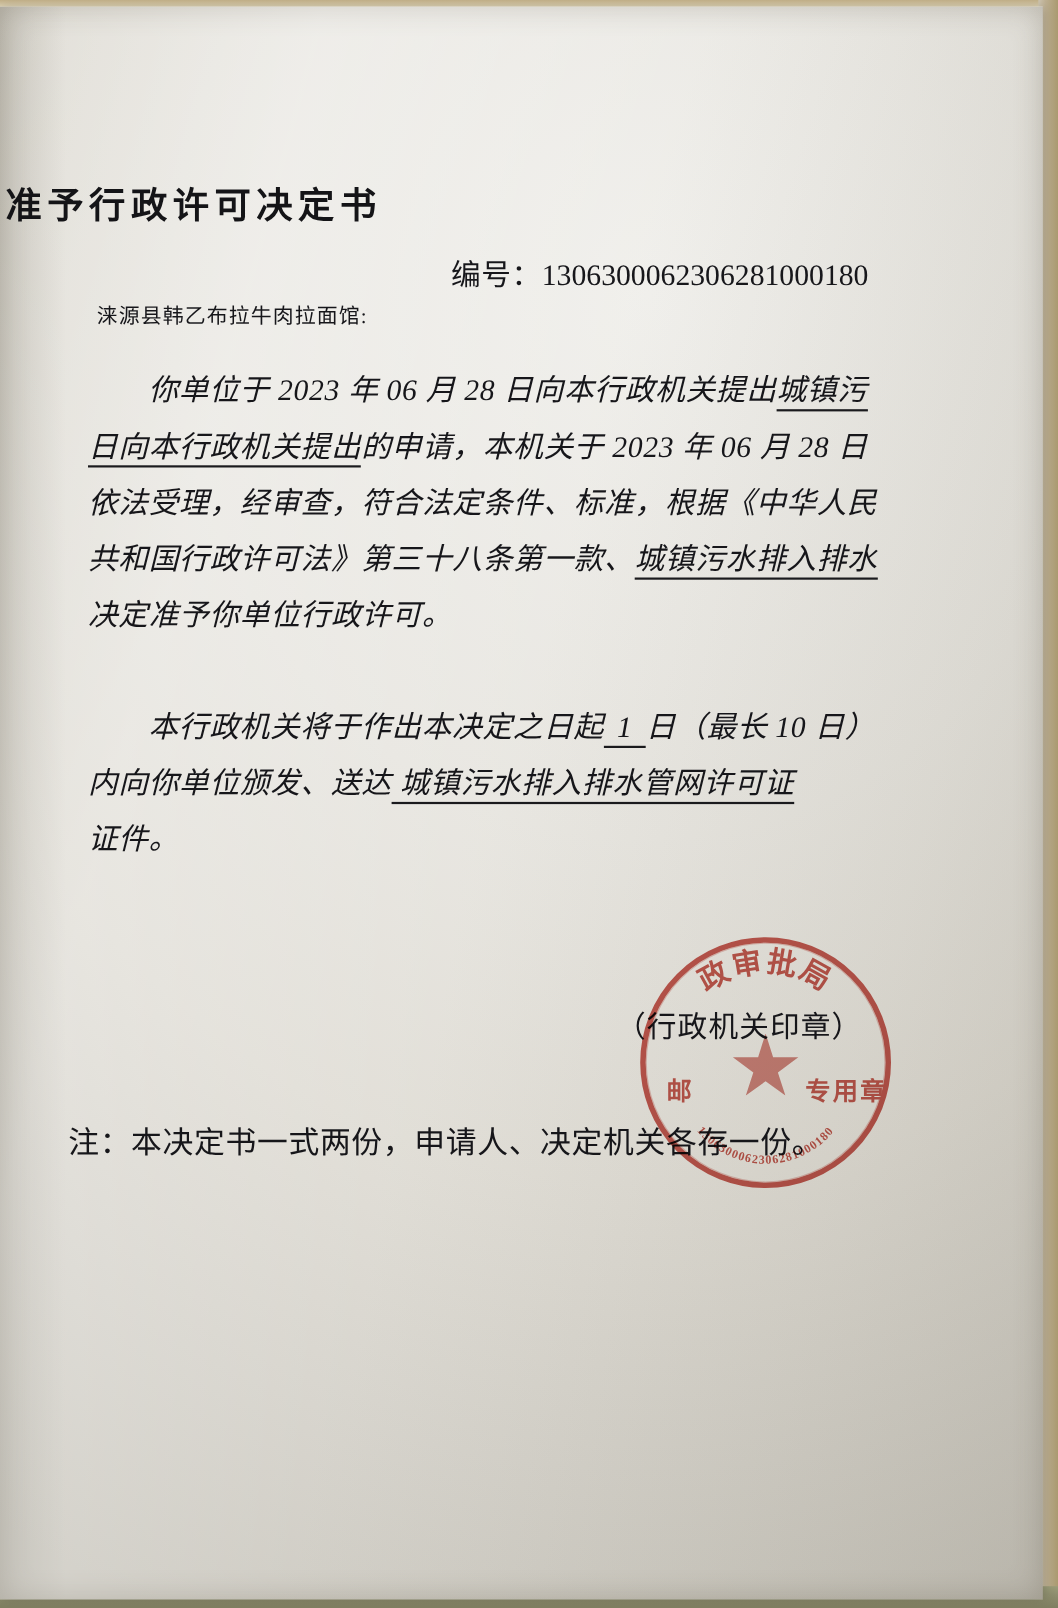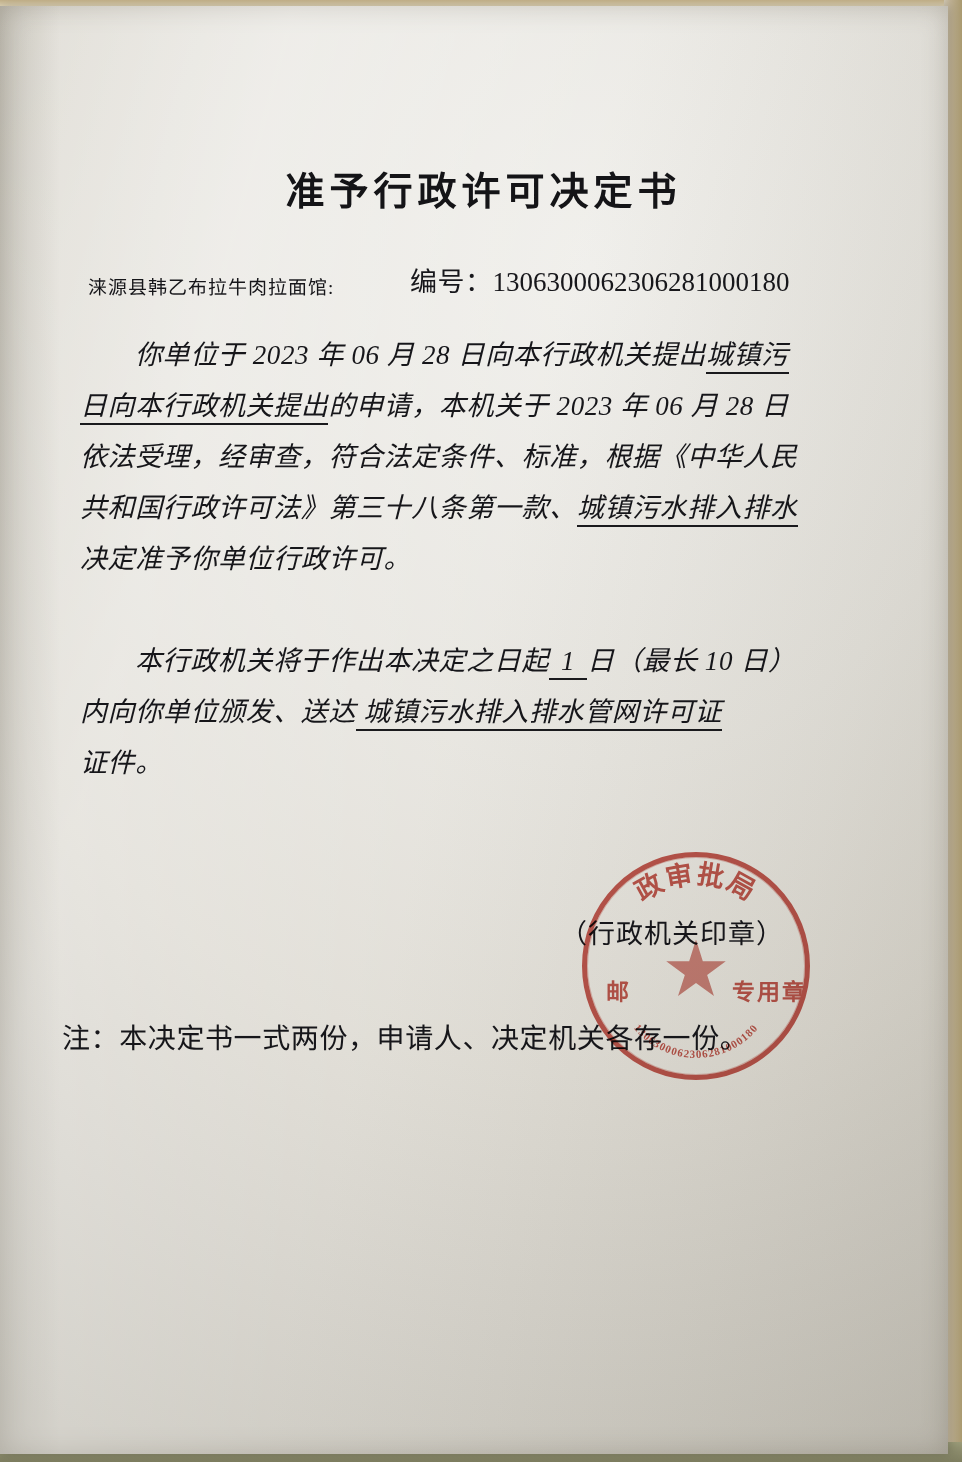--- a/index.html
+++ b/index.html
@@ -62,36 +62,35 @@
 
   
   #content{
     position:absolute;inset:0;
     color:#16161a;
     -webkit-font-smoothing:antialiased;
   }
 
   .doc-title{
     position:absolute;left:0;right:0;top:160px;
-    text-align:center;
-    font-size:39px;
+    text-align:left;
+    font-size:33px;
     font-weight:700;
     letter-spacing:5px;
     text-indent:5px;
     font-family:"DejaVu Serif","Liberation Serif",serif;
     color:#141417;
   }
 
   .doc-number{
     position:absolute;left:410px;top:228px;
     font-size:27px;
     letter-spacing:.5px;
     white-space:nowrap;
     color:#17171b;
-    margin-top:32px;
   }
   .doc-number .num{
     font-family:"Liberation Serif","DejaVu Serif",serif;
     letter-spacing:0px;
   }
 
   .addressee{
     position:absolute;left:88px;top:272px;
     font-size:19px;letter-spacing:1px;white-space:nowrap;
   }

